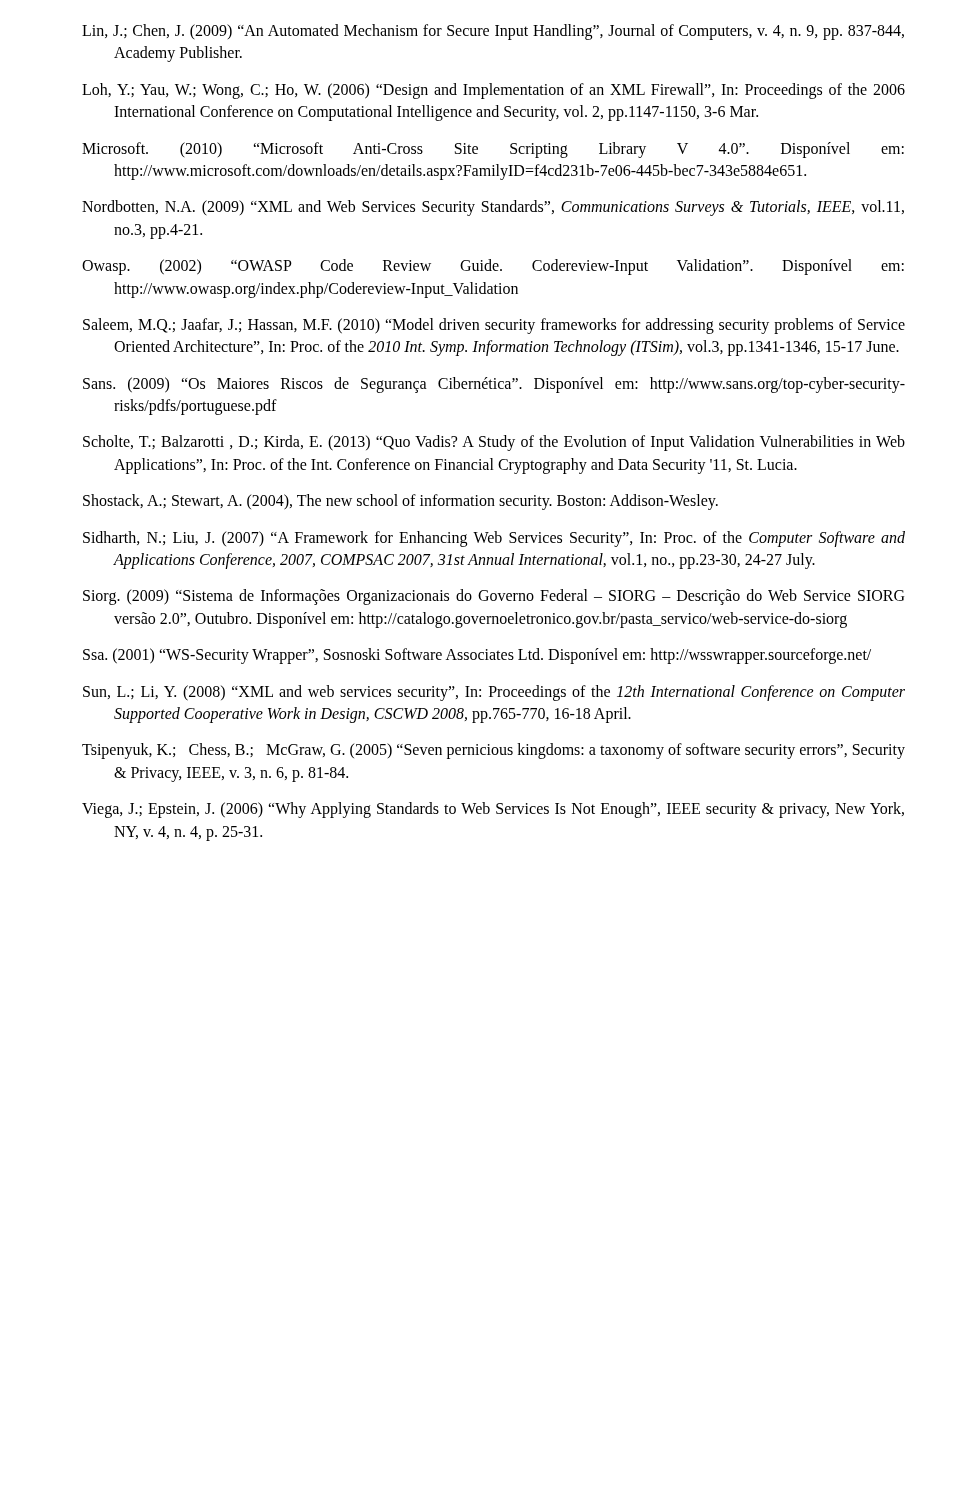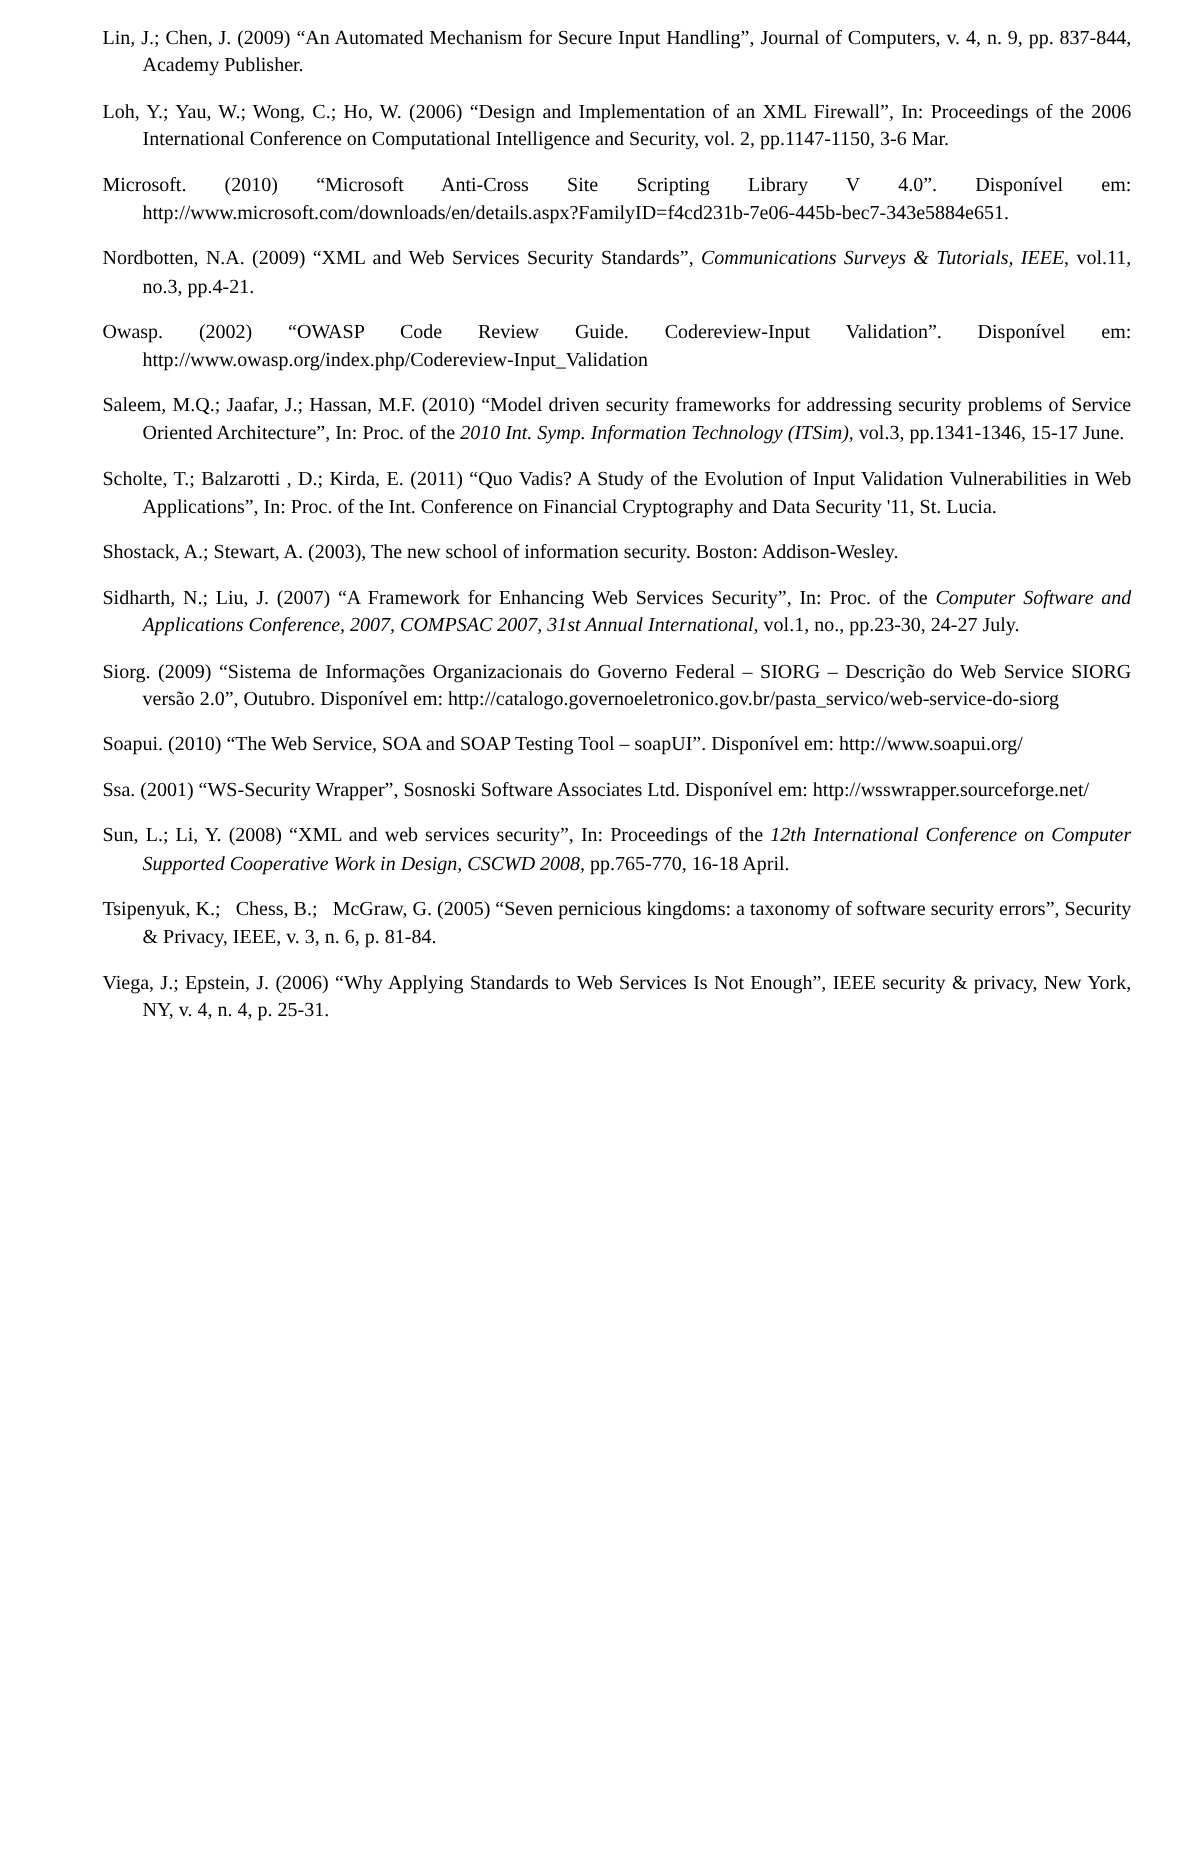--- a/index.html
+++ b/index.html
@@ -55,40 +55,40 @@
 
 
   <div class="reference-block">
     <p>Owasp. (2002) “OWASP Code Review Guide. Codereview-Input Validation”. Disponível em: http://www.owasp.org/index.php/Codereview-Input_Validation</p>
   </div>
 
   <div class="reference-block">
     <p>Saleem, M.Q.; Jaafar, J.; Hassan, M.F. (2010) “Model driven security frameworks for addressing security problems of Service Oriented Architecture”, In: Proc. of the <em>2010 Int. Symp. Information Technology (ITSim),</em> vol.3, pp.1341-1346, 15-17 June.</p>
   </div>
 
-
   <div class="reference-block">
-    <p>Scholte, T.; Balzarotti , D.; Kirda, E. (2011) “Quo Vadis? A Study of the Evolution of Input Validation Vulnerabilities in Web Applications”, In: Proc. of the Int. Conference on Financial Cryptography and Data Security '11, St. Lucia.</p>
+    <p>Sans. (2009) “Os Maiores Riscos de Segurança Cibernética”. Disponível em: http://www.sans.org/top-cyber-security-risks/pdfs/portuguese.pdf</p>
   </div>
 
   <div class="reference-block">
-    <p>Shostack, A.; Stewart, A. (2003), The new school of information security. Boston: Addison-Wesley.</p>
+    <p>Scholte, T.; Balzarotti , D.; Kirda, E. (2013) “Quo Vadis? A Study of the Evolution of Input Validation Vulnerabilities in Web Applications”, In: Proc. of the Int. Conference on Financial Cryptography and Data Security '11, St. Lucia.</p>
+  </div>
+
+  <div class="reference-block">
+    <p>Shostack, A.; Stewart, A. (2004), The new school of information security. Boston: Addison-Wesley.</p>
   </div>
 
   <div class="reference-block">
     <p>Sidharth, N.; Liu, J. (2007) “A Framework for Enhancing Web Services Security”, In: Proc. of the <em>Computer Software and Applications Conference, 2007, COMPSAC 2007, 31st Annual International</em>, vol.1, no., pp.23-30, 24-27 July.</p>
   </div>
 
   <div class="reference-block">
     <p>Siorg. (2009) “Sistema de Informações Organizacionais do Governo Federal – SIORG – Descrição do Web Service SIORG versão 2.0”, Outubro. Disponível em: http://catalogo.governoeletronico.gov.br/pasta_servico/web-service-do-siorg</p>
   </div>
 
-  <div class="reference-block">
-    <p>Soapui. (2010) “The Web Service, SOA and SOAP Testing Tool – soapUI”. Disponível em: http://www.soapui.org/</p>
-  </div>
 
   <div class="reference-block">
     <p>Ssa. (2001) “WS-Security Wrapper”, Sosnoski Software Associates Ltd. Disponível em: http://wsswrapper.sourceforge.net/</p>
   </div>
 
   <div class="reference-block">
     <p>Sun, L.; Li, Y. (2008) “XML and web services security”, In: Proceedings of the <em>12th International Conference on Computer Supported Cooperative Work in Design, CSCWD 2008,</em> pp.765-770, 16-18 April.</p>
   </div>
 
   <div class="reference-block">

